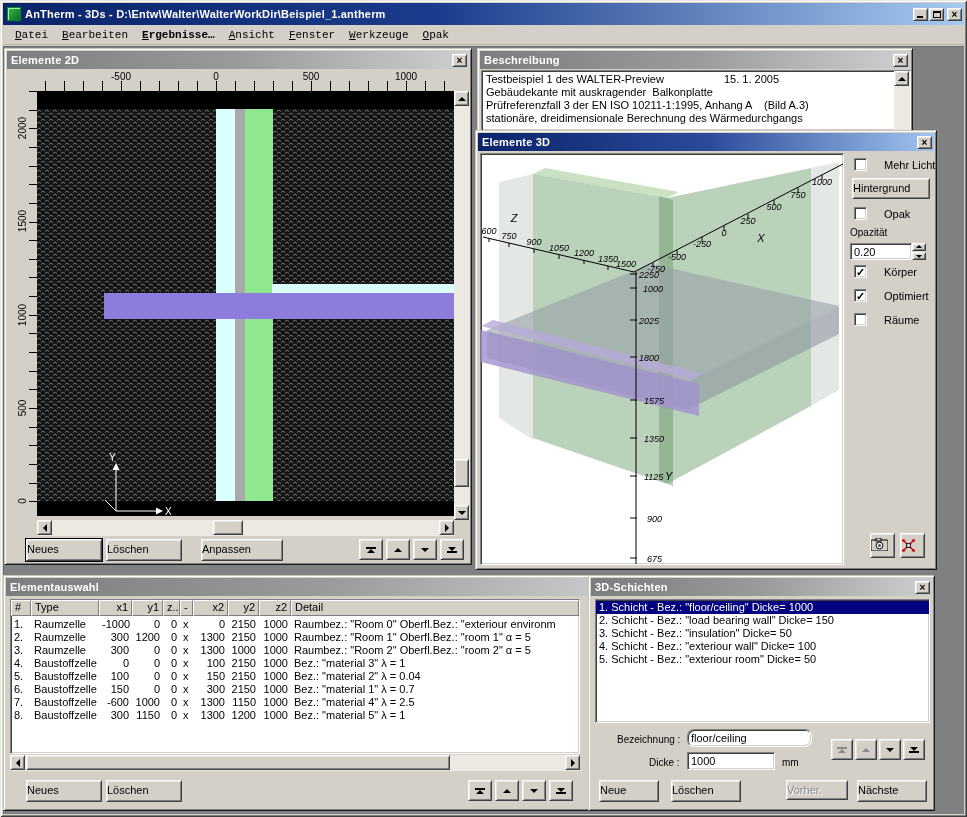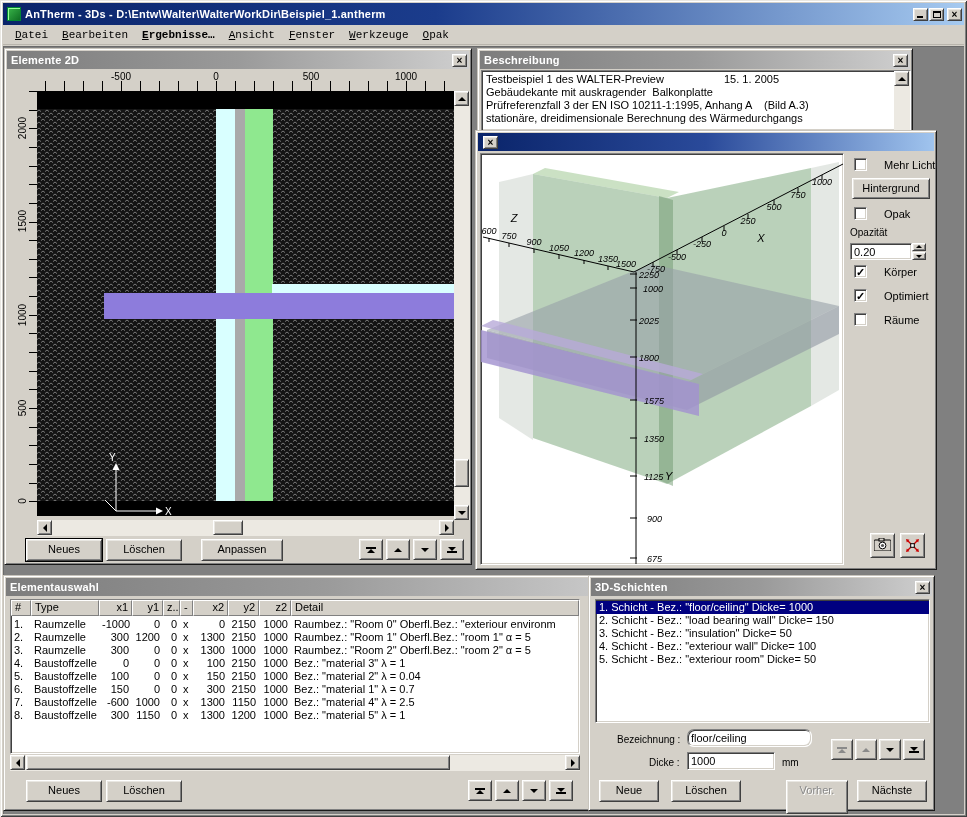--- a/index.html
+++ b/index.html
@@ -9,21 +9,21 @@
     background:#d4d0c8; font-family:"Liberation Sans",sans-serif; font-size:11px; color:#000;
   }
   #main-frame { position:absolute; inset:0;
     box-shadow: inset 1px 1px 0 #e9e7e2, inset -1px -1px 0 #404040, inset 2px 2px 0 #ffffff, inset -2px -2px 0 #808080; }
 
   
   .raised { background:#d4d0c8; border:1px solid; border-color:#ffffff #404040 #404040 #ffffff;
             box-shadow: inset 1px 1px 0 #e9e7e2, inset -1px -1px 0 #808080; }
   .sunken-white { background:#fff; border:1px solid; border-color:#808080 #ffffff #ffffff #808080;
             box-shadow: inset 1px 1px 0 #404040, inset -1px -1px 0 #d4d0c8; }
-  .btn { position:absolute; text-align:center; cursor:default; font-size:11px; line-height:18px; }
+  .btn { position:absolute; text-align:left; cursor:default; font-size:11px; line-height:18px; }
   .btn.default-btn { outline:1px solid #000; }
   .btn.disabled { color:#888; text-shadow:1px 1px 0 #fff; }
 
   
   .titlebar { position:absolute; left:2px; top:2px; right:2px; height:18px;
     display:flex; align-items:center; padding:0 2px 0 4px;
     font-weight:bold; color:#fff; font-size:11px; letter-spacing:.2px; }
   .titlebar.active-main { height:22px; background:linear-gradient(90deg,#0a246a 0%,#1b3c8c 45%,#a6caf0 100%); }
   .titlebar.active { background:linear-gradient(90deg,#0a246a 0%,#2a4a9a 50%,#a0c4ee 100%); }
   .titlebar.inactive { background:linear-gradient(90deg,#7d7d7d 0%,#9a9a9a 50%,#cfcfcf 100%); }
@@ -254,20 +254,21 @@
         <span class="tri small down"></span>
       </div>
     <div class="navbtn" style="left:435px;top:490px;">
         <span class="tri small down"></span>
         <span class="bar"></span>
       </div>
   </div>
 
   <div class="win" style="left:475px;top:130px;width:462px;height:440px;z-index:5;">
     <div class="titlebar active">
+      <div class="title-text">Elemente 3D</div>
       <div class="tb-btn"><span class="glyph-x">×</span></div>
     </div>
 
     <div class="sunken-white" style="position:absolute;left:4px;top:22px;width:364px;height:412px;">
       <svg width="362" height="410" viewBox="0 0 362 410">
 
         <polygon points="18,28 52,20 52,286 18,264" fill="#c9d2c9" fill-opacity="0.5"></polygon>
         <polygon points="330,14 358,8 358,236 330,252" fill="#c9d2c9" fill-opacity="0.5"></polygon>
         <polygon points="52,20 186,44 198,38 64,14" fill="#c2dcba" fill-opacity="0.85"></polygon>
         <polygon points="52,20 186,44 186,330 52,284" fill="#8fb48f" fill-opacity="0.62"></polygon>
@@ -554,17 +555,17 @@
     <div class="navbtn" style="left:290px;top:163px;width:22px;">
         <span class="tri small down"></span>
       </div>
     <div class="navbtn" style="left:314px;top:163px;width:22px;">
         <span class="tri small down"></span>
         <span class="bar"></span>
       </div>
 
     <div class="btn raised" style="left:10px;top:204px;width:60px;height:22px;">Neue</div>
     <div class="btn raised" style="left:82px;top:204px;width:70px;height:22px;">Löschen</div>
-    <div class="btn raised disabled" style="left:197px;top:204px;width:62px;height:34px;">Vorher.</div>
+    <div class="btn raised disabled" style="left:197px;top:204px;width:62px;height:20px;">Vorher.</div>
     <div class="btn raised" style="left:268px;top:204px;width:70px;height:22px;">Nächste</div>
   </div>
 
 </div>
 
 </body></html>

